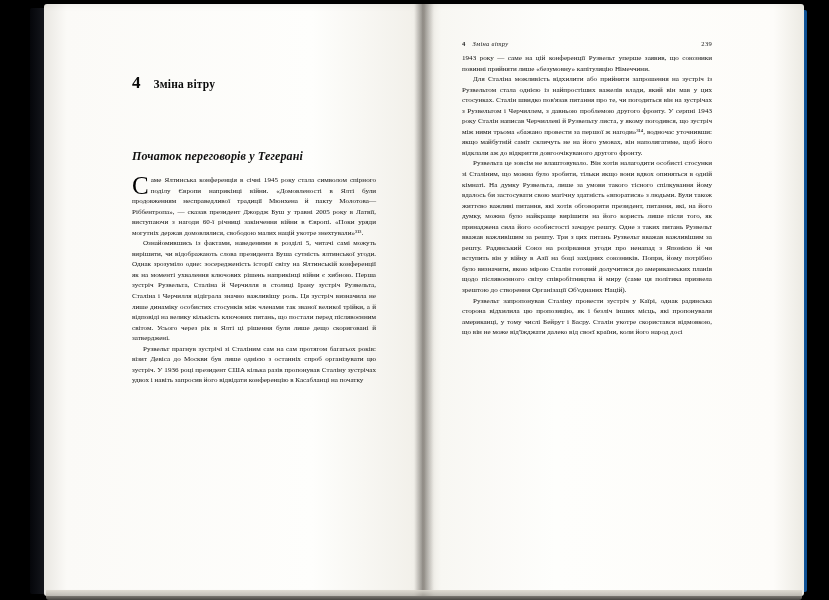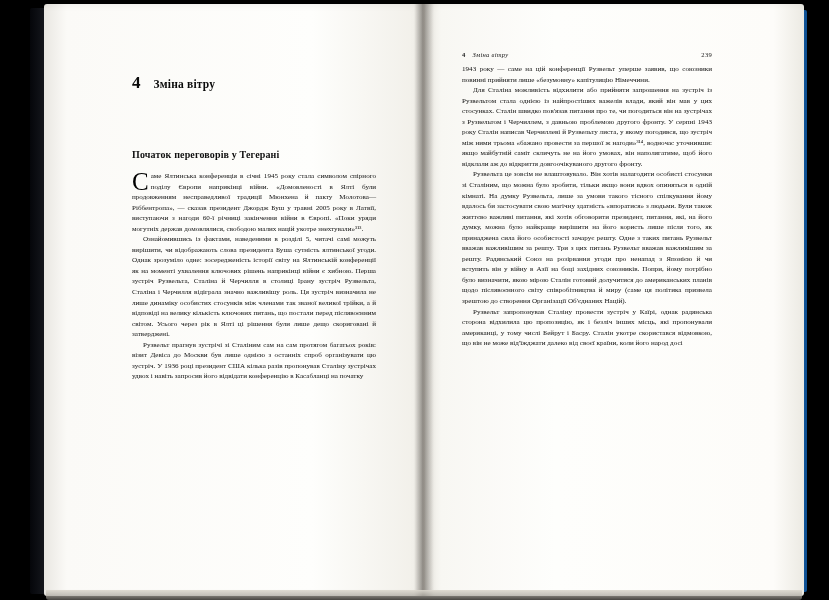--- a/index.html
+++ b/index.html
@@ -91,21 +91,21 @@
     color: #101010;
   }
   .left .content {
     left: 88px;
     top: 52px;
     width: 244px;
     height: 500px;
   }
   .right .content {
     left: 40px;
-    top: 47px;
+    top: 36px;
     width: 250px;
     height: 516px;
   }
 
   .folio-row {
     display: flex;
     align-items: baseline;
     font-size: 6.6px;
     letter-spacing: 0.25px;
     color: #1a1a1a;
@@ -139,24 +139,25 @@
     line-height: 1;
     color: #0a0a0a;
   }
   .chapter-title {
     font-size: 11.5px;
     font-weight: 700;
     letter-spacing: 0.2px;
     color: #0a0a0a;
   }
   .section-head {
-    font-size: 10px;
+    font-size: 12px;
     font-weight: 700;
     margin: 0 0 11px 0;
     letter-spacing: 0.15px;
+    font-style: italic;
   }
 
   p.para {
     margin: 0;
     font-size: 7.1px;
     line-height: 10.55px;
     text-align: justify;
     text-indent: 11px;
     hyphens: auto;
     -webkit-hyphens: auto;

